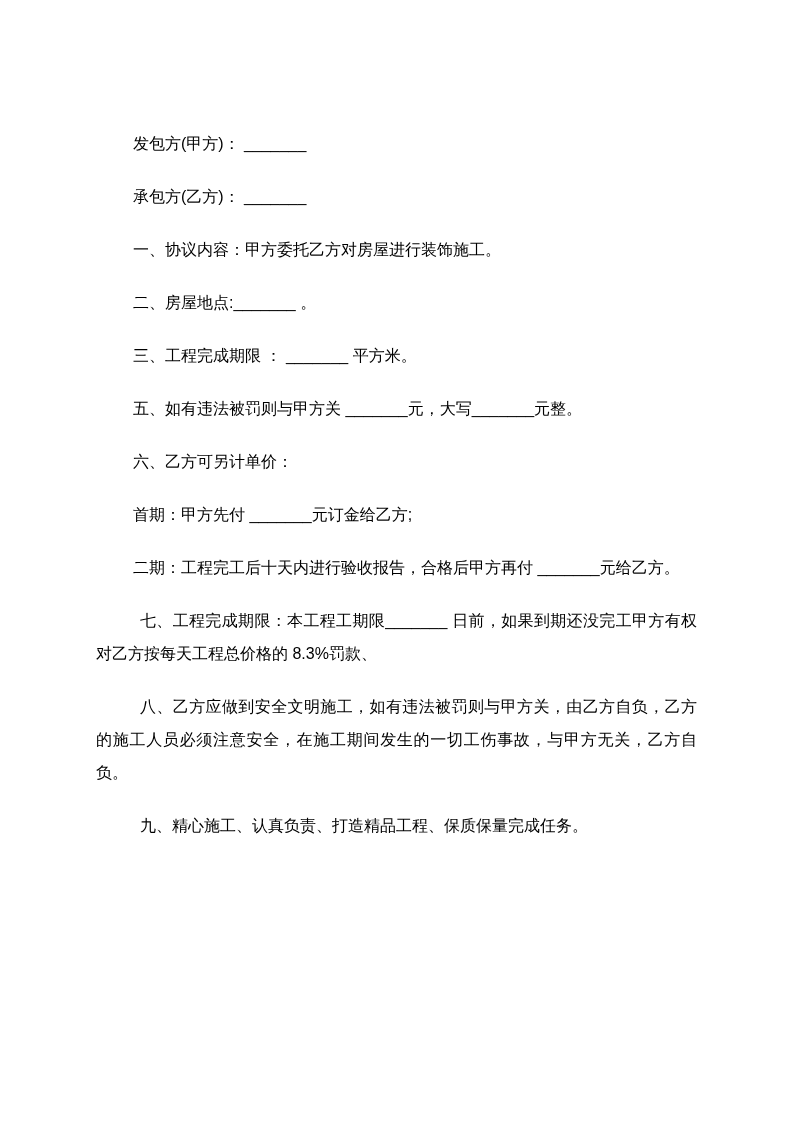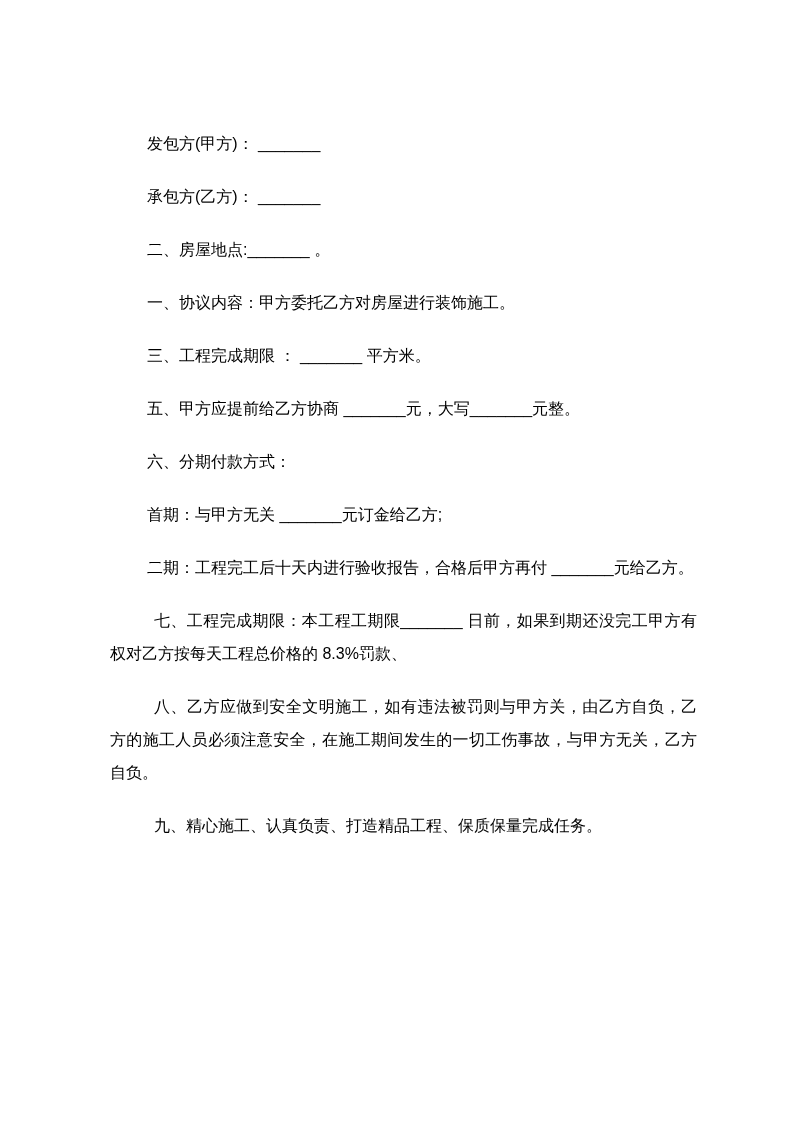--- a/index.html
+++ b/index.html
@@ -15,36 +15,36 @@
     background: #ffffff;
     box-sizing: border-box;
     padding: 127px 96px 0 96px;
     font-family: "Liberation Sans", "DejaVu Sans", sans-serif;
     font-size: 16px;
     line-height: 33px;
     color: #000000;
     overflow: hidden;
   }
   .para {
-    margin: 0 0 20px 14px;
+    margin: 0 0 20px 0;
     text-align: justify;
     word-break: break-all;
   }
   .indent-a { text-indent: 37px; }
   .indent-b { text-indent: 44px; }
 </style>
 </head>
 <body>
 
 <div class="page">
   <p class="para indent-a">发包方(甲方)： _______</p>
   <p class="para indent-a">承包方(乙方)： _______</p>
+  <p class="para indent-a">一、协议内容：甲方委托乙方对房屋进行装饰施工。</p>
   <p class="para indent-a">二、房屋地点:_______ 。</p>
-  <p class="para indent-a">一、协议内容：甲方委托乙方对房屋进行装饰施工。</p>
   <p class="para indent-a">三、工程完成期限 ： _______ 平方米。</p>
-  <p class="para indent-a">五、甲方应提前给乙方协商 _______元，大写_______元整。</p>
-  <p class="para indent-a">六、分期付款方式：</p>
-  <p class="para indent-a">首期：与甲方无关 _______元订金给乙方;</p>
+  <p class="para indent-a">五、如有违法被罚则与甲方关 _______元，大写_______元整。</p>
+  <p class="para indent-a">六、乙方可另计单价：</p>
+  <p class="para indent-a">首期：甲方先付 _______元订金给乙方;</p>
   <p class="para indent-a">二期：工程完工后十天内进行验收报告，合格后甲方再付 _______元给乙方。</p>
   <p class="para indent-b">七、工程完成期限：本工程工期限_______ 日前，如果到期还没完工甲方有权对乙方按每天工程总价格的 8.3%罚款、</p>
   <p class="para indent-b">八、乙方应做到安全文明施工，如有违法被罚则与甲方关，由乙方自负，乙方的施工人员必须注意安全，在施工期间发生的一切工伤事故，与甲方无关，乙方自负。</p>
   <p class="para indent-b">九、精心施工、认真负责、打造精品工程、保质保量完成任务。</p>
 </div>
 
 </body></html>

